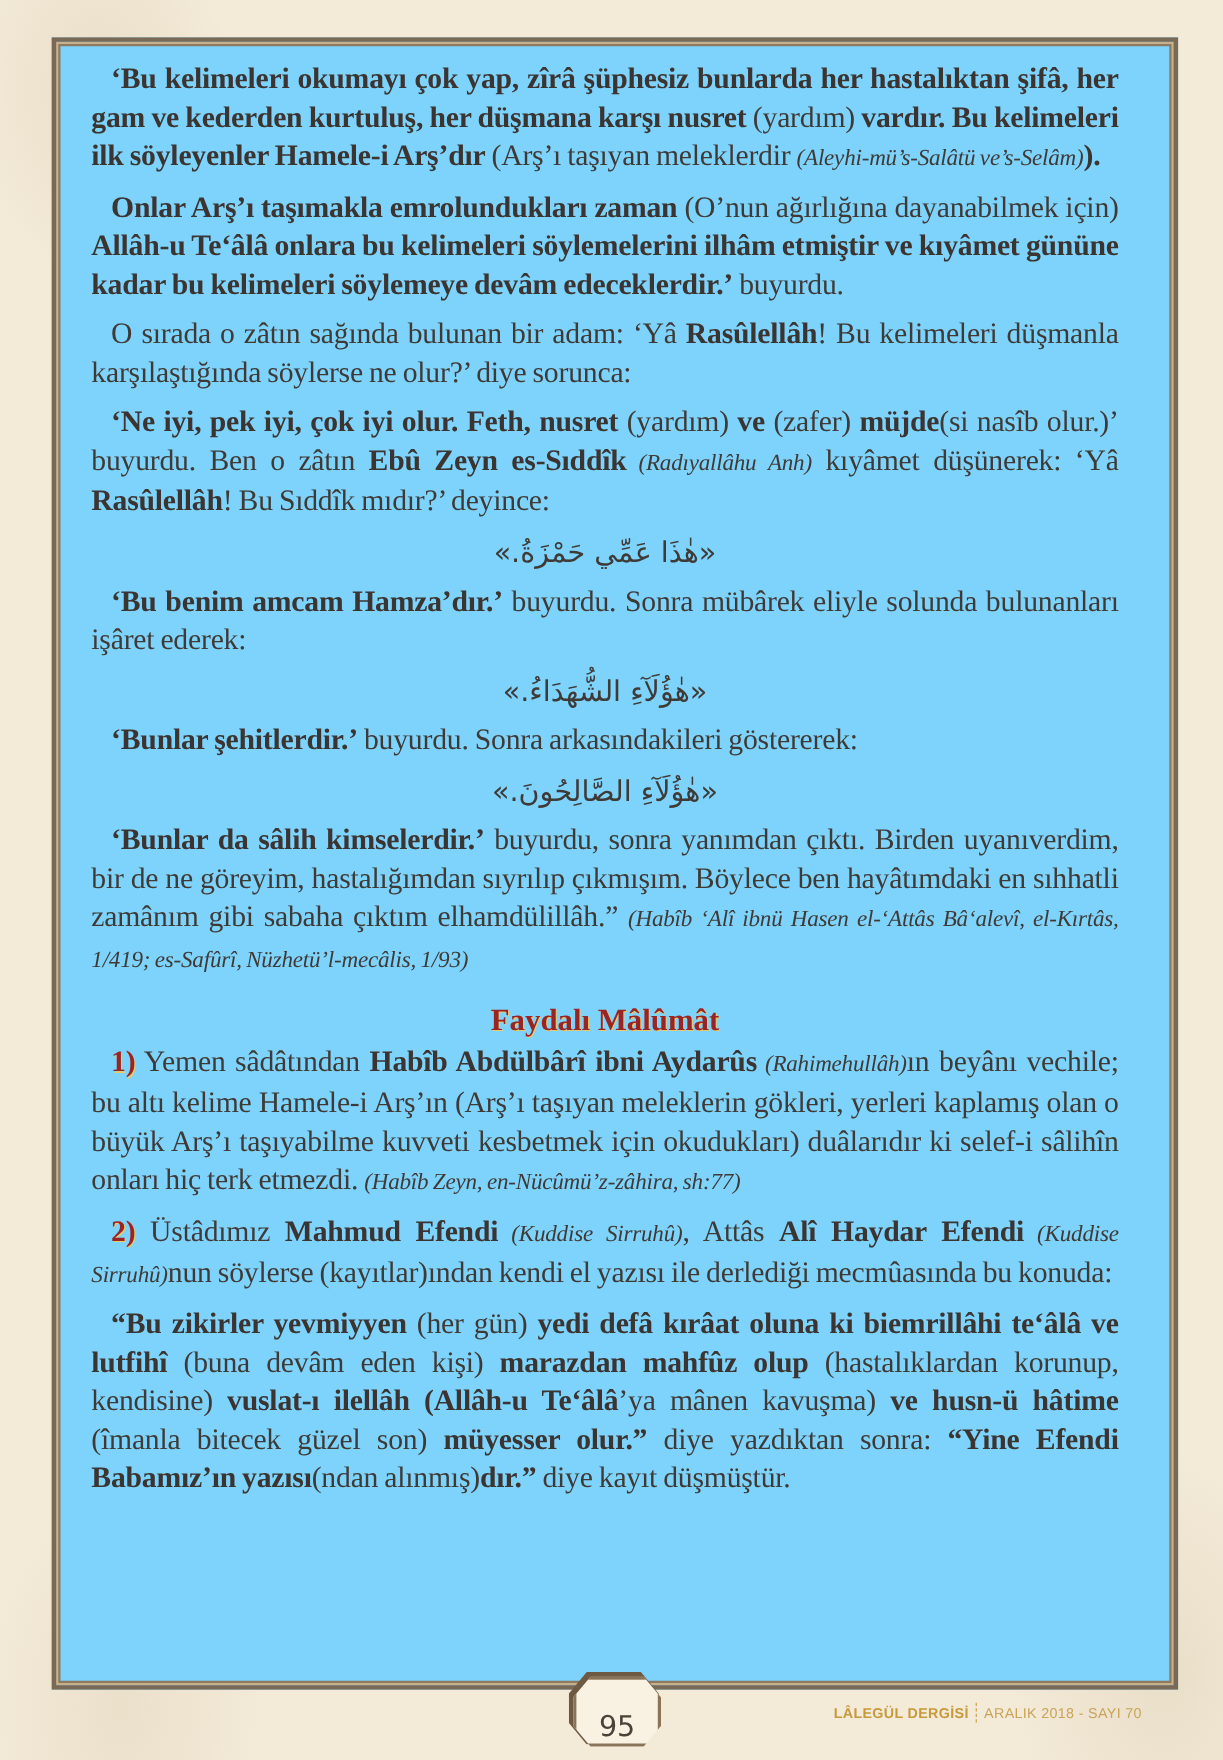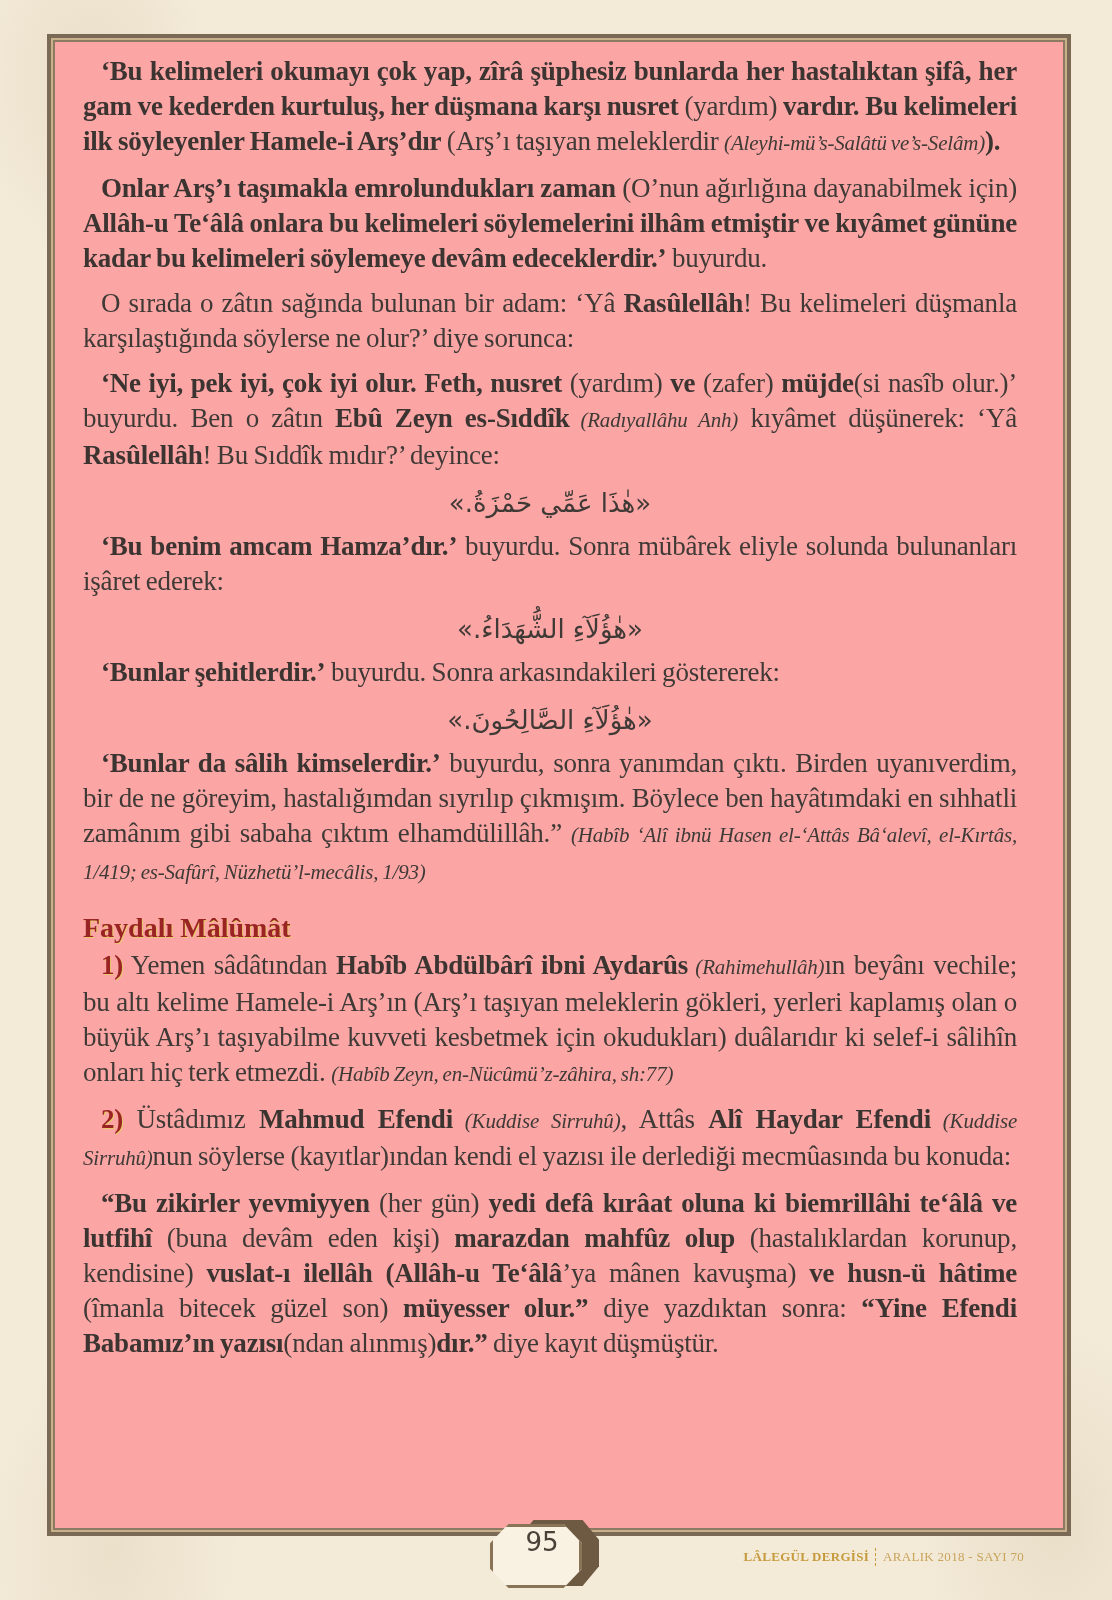--- a/index.html
+++ b/index.html
@@ -10,21 +10,21 @@
         radial-gradient(ellipse at 8% 5%, rgba(215,200,170,0.35) 0, rgba(215,200,170,0) 120px),
         radial-gradient(ellipse at 95% 95%, rgba(215,200,170,0.35) 0, rgba(215,200,170,0) 140px),
         radial-gradient(ellipse at 10% 97%, rgba(215,200,170,0.30) 0, rgba(215,200,170,0) 130px);
       font-family: "Liberation Serif", "DejaVu Serif", serif;
       color: #3f3a36;
     }
     .frame {
       position: absolute; left: 47px; top: 34px; width: 1024px; height: 1502px;
       border: 4px solid #7a6a55; box-sizing: border-box;
       box-shadow: inset 0 0 0 2px #c7b08a, inset 0 0 0 4px #8c7a62;
-      background: #fca5a5;
+      background: #7dd3fc;
       padding-left: 48px;
     }
     .frame-inner {
       position: absolute; left: 32px; right: 50px; top: 16px;
     }
     p.para {
       margin: 0 0 10px 0;
       font-size: 27px; line-height: 35px;
       text-align: justify; text-indent: 18px;
       color: #3f3a36;
@@ -33,44 +33,44 @@
     }
     p.para b { color: #3b3431; }
     .cite { font-style: italic; font-size: 21px; }
     .arabic {
       text-align: center; direction: rtl;
       font-family: "DejaVu Sans", sans-serif;
       font-size: 26px; line-height: 40px;
       margin: 0 0 6px 0; color: #3f3a36;
     }
     .heading {
-      text-align: left; color: #9a2424;
+      text-align: center; color: #9a2424;
       font-weight: bold; font-size: 28px; line-height: 36px;
       margin: 20px 0 2px 0;
       text-shadow: 1px 1px 0 #e9c96a;
     }
     .num { color: #9a2424; font-weight: bold; text-shadow: 1px 1px 0 #e9c96a; }
     .page-badge {
-      position: absolute; left: 490px; top: 1524px; width: 74px; height: 58px;
+      position: absolute; left: 521px; top: 1524px; width: 74px; height: 58px;
       background: #f9f2e3;
       border: 3px solid #8a7458;
       clip-path: polygon(20% 0, 80% 0, 100% 30%, 100% 70%, 80% 100%, 20% 100%, 0 70%, 0 30%);
-      display: flex; align-items: flex-start; justify-content: center; padding-left: 12px;
+      display: flex; align-items: flex-end; justify-content: center;
     }
     .page-badge-bg {
       position: absolute; left: 517px; top: 1520px; width: 82px; height: 66px;
       background: #6e5a42;
       clip-path: polygon(20% 0, 80% 0, 100% 30%, 100% 70%, 80% 100%, 20% 100%, 0 70%, 0 30%);
     }
     .page-number {
       font-family: "DejaVu Sans", sans-serif; font-size: 26px; color: #4a4138;
     }
     .footer {
-      position: absolute; right: 88px; top: 1548px;
-      font-family: Liberation Serif, serif; font-size: 13px;
+      position: absolute; right: 74px; top: 1548px;
+      font-family: Liberation Sans, sans-serif; font-size: 13px;
       display: flex; align-items: center; gap: 6px;
     }
     .footer .brand { color: #c69a3b; font-weight: bold; letter-spacing: 0.3px; }
     .footer .sep { width: 1px; height: 18px; border-left: 1px dashed #c69a3b; }
     .footer .issue { color: #c9a45a; letter-spacing: 0.3px; text-align: center; }
   </style>
 </head>
 <body>
 
 <div class="frame">

